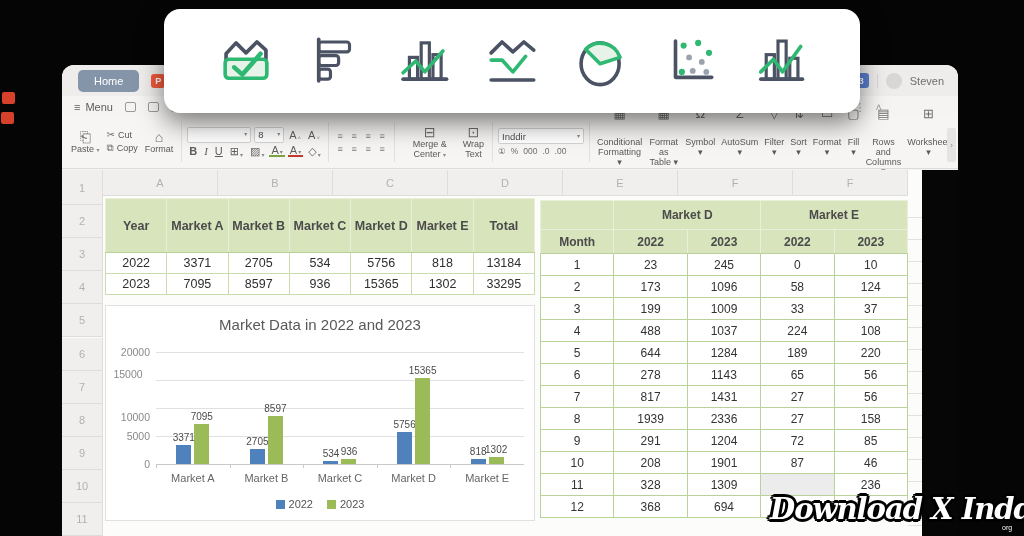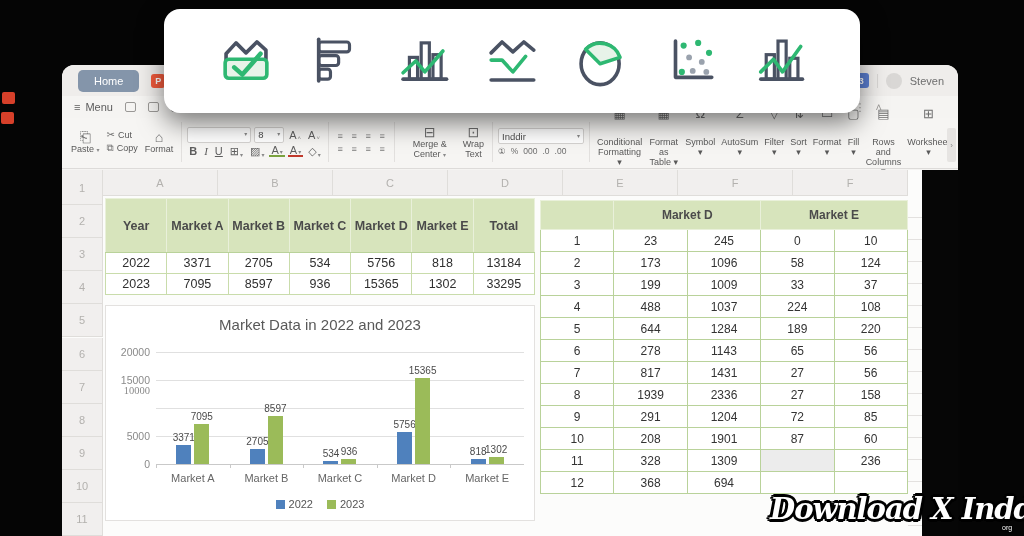--- a/index.html
+++ b/index.html
@@ -387,23 +387,23 @@
       </table>
 
       <div class="chartpanel">
         <div class="charttitle">Market Data in 2022 and 2023</div>
         <div class="plot">
             <div class="gridline" style="top: 114px;"></div>
             <div class="ytick" style="top: 108px;">0</div>
             <div class="gridline" style="top: 86px;"></div>
             <div class="ytick" style="top: 80px;">5000</div>
             <div class="gridline" style="top: 58px;"></div>
-            <div class="ytick" style="top: 35px; font-family: Liberation Serif, serif;">10000</div>
+            <div class="ytick" style="top: 61px;">10000</div>
             <div class="gridline" style="top: 30px;"></div>
-            <div class="ytick" style="top: 24px;">15000</div>
+            <div class="ytick" style="top: 18px; text-align: center;">15000</div>
             <div class="gridline" style="top: 2px;"></div>
             <div class="ytick" style="top: -4px;">20000</div>
             <div class="axisline"></div>
             <div class="bargroup" style="left: 0px; width: 73.6px;">
               <div class="bar" style="left: 20.3px; height: 19px; background: rgb(79, 129, 189);"></div>
               <div class="barlabel" style="left: 5.8px; bottom: 21px;">3371</div>
               <div class="bar" style="left: 38.3px; height: 40px; background: rgb(155, 187, 89);"></div>
               <div class="barlabel" style="left: 23.8px; bottom: 42px;">7095</div>
               <div class="xlab" style="left: -0.2px;">Market A</div>
               <div class="atick" style="left: 0px;"></div>
@@ -453,20 +453,27 @@
           </div>
       </div>
 
       <table class="dettable">
         <thead>
           <tr class="gh">
               <th></th>
               <th colspan="2">Market D</th>
               <th colspan="2">Market E</th>
             </tr>
+          <tr class="sh">
+              <th>Month</th>
+              <th>2022</th>
+              <th>2023</th>
+              <th>2022</th>
+              <th>2023</th>
+            </tr>
         </thead>
         <tbody>
             <tr>
               <td>1</td>
               <td>23</td>
               <td>245</td>
               <td>0</td>
               <td>10</td>
             </tr>
             <tr>
@@ -523,21 +530,21 @@
               <td>291</td>
               <td>1204</td>
               <td>72</td>
               <td>85</td>
             </tr>
             <tr>
               <td>10</td>
               <td>208</td>
               <td>1901</td>
               <td>87</td>
-              <td>60</td>
+              <td>46</td>
             </tr>
             <tr>
               <td>11</td>
               <td>328</td>
               <td>1309</td>
               <td class="sel"></td>
               <td>236</td>
             </tr>
             <tr>
               <td>12</td>

